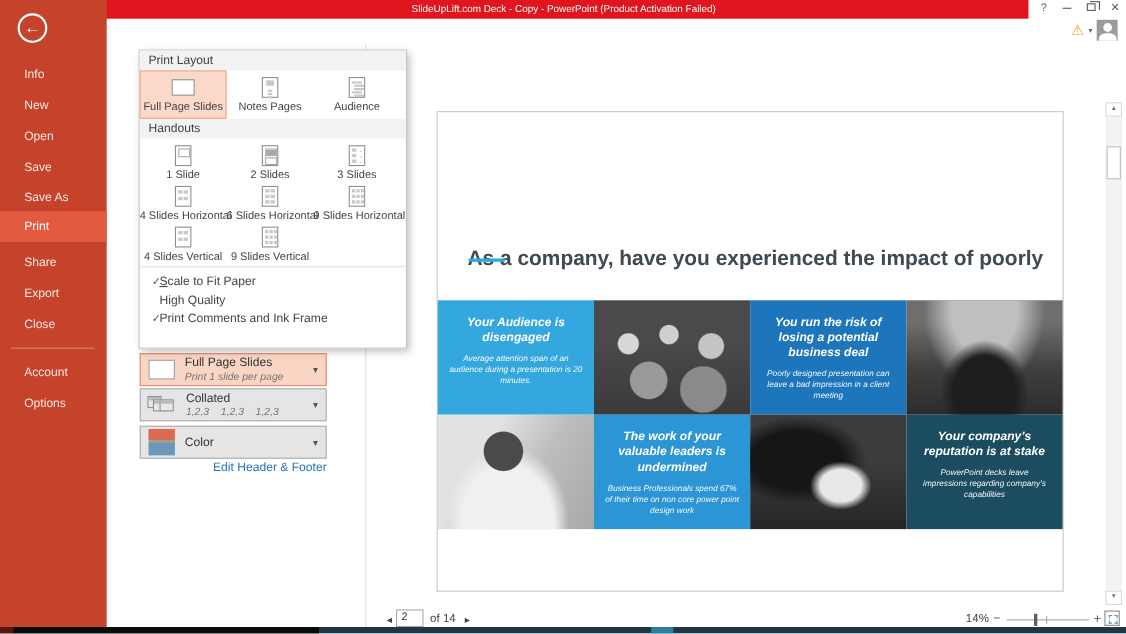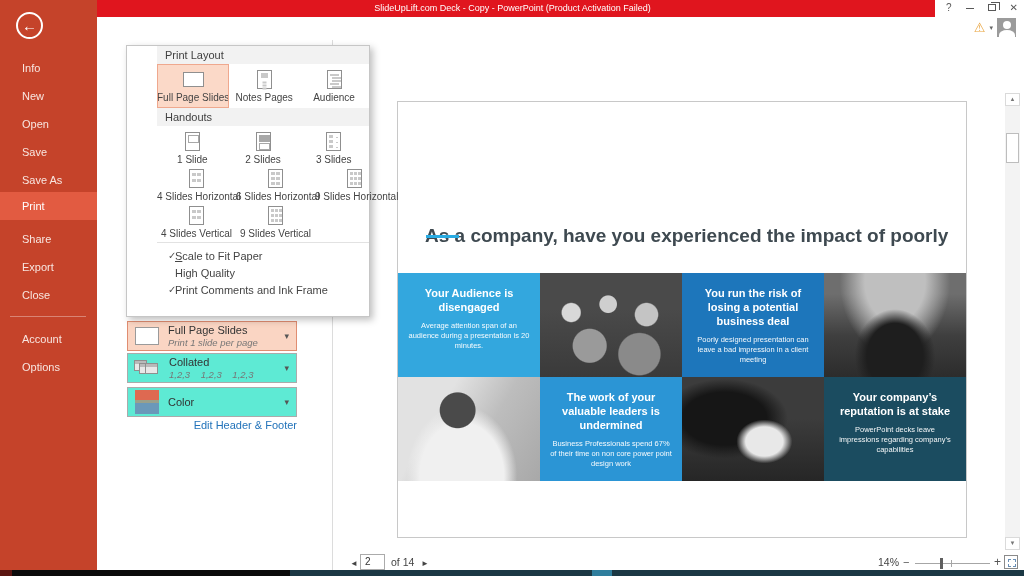--- a/index.html
+++ b/index.html
@@ -27,39 +27,39 @@
   .sidebar { position:absolute; left:0; top:0; width:97px; height:570px; background:#C5432A; }
   .back-btn { position:absolute; left:16px; top:12px; width:27px; height:27px; border:2px solid #fff; border-radius:50%; color:#fff; font-size:15px; text-align:center; line-height:23px; cursor:pointer; }
   .side-item { position:absolute; left:0; width:97px; height:22px; color:#F8E6E0; font-size:11px; line-height:22px; padding-left:22px; cursor:pointer; }
   .side-item.active { background:#E25B41; height:28px; line-height:28px; color:#fff; }
   .side-divider { position:absolute; left:10px; width:76px; height:1px; background:rgba(255,255,255,.35); }
 
   
   .col-divider { position:absolute; left:332px; top:40px; width:1px; height:530px; background:#DCDCDC; }
 
   
-  .setting-btn { position:absolute; left:127px; width:170px; height:30px; background:#5eead4; border:1px solid #ABABAB; display:flex; align-items:center; cursor:pointer; }
+  .setting-btn { position:absolute; left:127px; width:170px; height:30px; background:#e5e5e5; border:1px solid #ABABAB; display:flex; align-items:center; cursor:pointer; }
   .setting-btn.open { background:#FAD5C3; border-color:#E08D71; }
   .sb-texts { flex:1; padding-left:9px; overflow:hidden; }
   .sb-title { font-size:11px; color:#333; line-height:13px; }
   .sb-sub { font-size:9.5px; color:#767676; line-height:11px; white-space:pre;font-style:italic; }
   .sb-caret { color:#555; font-size:9px; padding-right:7px; }
   .sb-icon-rect { width:24px; height:18px; background:#fff; border:1px solid #9a9a9a; margin-left:7px; flex:0 0 auto; }
   .sb-icon-collate { width:26px; height:18px; position:relative; margin-left:6px; flex:0 0 auto; }
   .sb-icon-collate .pg { position:absolute; width:13px; height:11px; background:#E8E8E8; border:1px solid #8f8f8f; }
   .sb-icon-collate .pg::before { content:""; position:absolute; left:0; top:0; right:0; height:3px; background:#b9b9b9; }
   .sb-icon-collate .pg1 { left:0; top:1px; }
   .sb-icon-collate .pg2 { left:5px; top:4px; }
   .sb-icon-collate .pg3 { left:11px; top:4px; }
   .sb-icon-color { width:24px; height:24px; margin-left:7px; flex:0 0 auto;
      background:linear-gradient(to bottom,#DE6951 0 42%,#9aa08b 42% 54%,#6b98b9 54% 100%); }
   .ehf-link { position:absolute; left:127px; top:419px; width:170px; text-align:right; font-size:11px; color:#2273BA; cursor:pointer; }
 
   
-  .popup { position:absolute; left:126px; top:45px; width:244px; height:272px; background:#fff; border:1px solid #C6C6C6; box-shadow:3px 3px 7px rgba(0,0,0,.25); z-index:5;padding-left:30px; }
+  .popup { position:absolute; left:126px; top:45px; width:244px; height:272px; background:#fff; border:1px solid #C6C6C6; box-shadow:3px 3px 7px rgba(0,0,0,.25); z-index:5; }
   .popup-header { height:18px; line-height:18px; background:#F2F2F2; font-size:11px; color:#404040; padding-left:8px; }
   .opt-row { display:flex; }
   .opt { width:79px; text-align:center; padding-top:3px; cursor:pointer; }
   .opt-lg { height:44px; }
   .opt-sm { height:37px; }
   .opt.selected { background:#FBD9C8; outline:1px solid #EFA88E; outline-offset:-1px; }
   .opt-label { font-size:10px; color:#444; line-height:12px; margin-top:1px; white-space:nowrap; }
   .icon-holder { height:24px; display:flex; align-items:center; justify-content:center; }
 
   .page-icon { width:15px; height:19px; border:1px solid #8f8f8f; background:#fff; position:relative; }
@@ -79,21 +79,21 @@
   .menu-item { height:17px; display:flex; align-items:center; cursor:pointer; }
   .menu-check { width:18px; padding-left:11px; font-size:10px; color:#555; }
   .menu-label { font-size:11px; color:#444; }
   .accel-first::first-letter { text-decoration:underline; }
 
   
   .preview-page { position:absolute; left:397px; top:101px; width:570px; height:437px; background:#fff; border:1px solid #C8C8C8; }
   .slide-title { position:absolute; left:27px; top:66px; width:500px; font-size:19px; font-weight:bold; color:#3E4950; line-height:27px; white-space:pre; }
   .slide-dash { position:absolute; left:28px; top:133px; width:33px; height:3px; background:#29ABE2; }
   .slide-grid { position:absolute; left:0; top:171px; width:568px; height:208px; display:grid; grid-template-columns:repeat(4,1fr); grid-template-rows:104px 104px; }
-  .cell { position:relative; overflow:hidden; }
+  .cell { position:relative; overflow:hidden;font-style:italic; }
   .cell-text { color:#fff; text-align:center; padding:13px 10px 0 10px; }
   .ct-title { font-size:11px; font-weight:bold; line-height:14px; }
   .ct-body { font-size:7.5px; line-height:10px; margin-top:7px; opacity:.95; }
 
   .photo-audience { background:
       radial-gradient(circle at 22% 38%, #d8d8d8 0 7%, transparent 8%),
       radial-gradient(circle at 48% 30%, #cfcfcf 0 8%, transparent 9%),
       radial-gradient(circle at 75% 40%, #c4c4c4 0 9%, transparent 10%),
       radial-gradient(circle at 35% 70%, #9a9a9a 0 14%, transparent 15%),
       radial-gradient(circle at 70% 78%, #8a8a8a 0 16%, transparent 17%),

